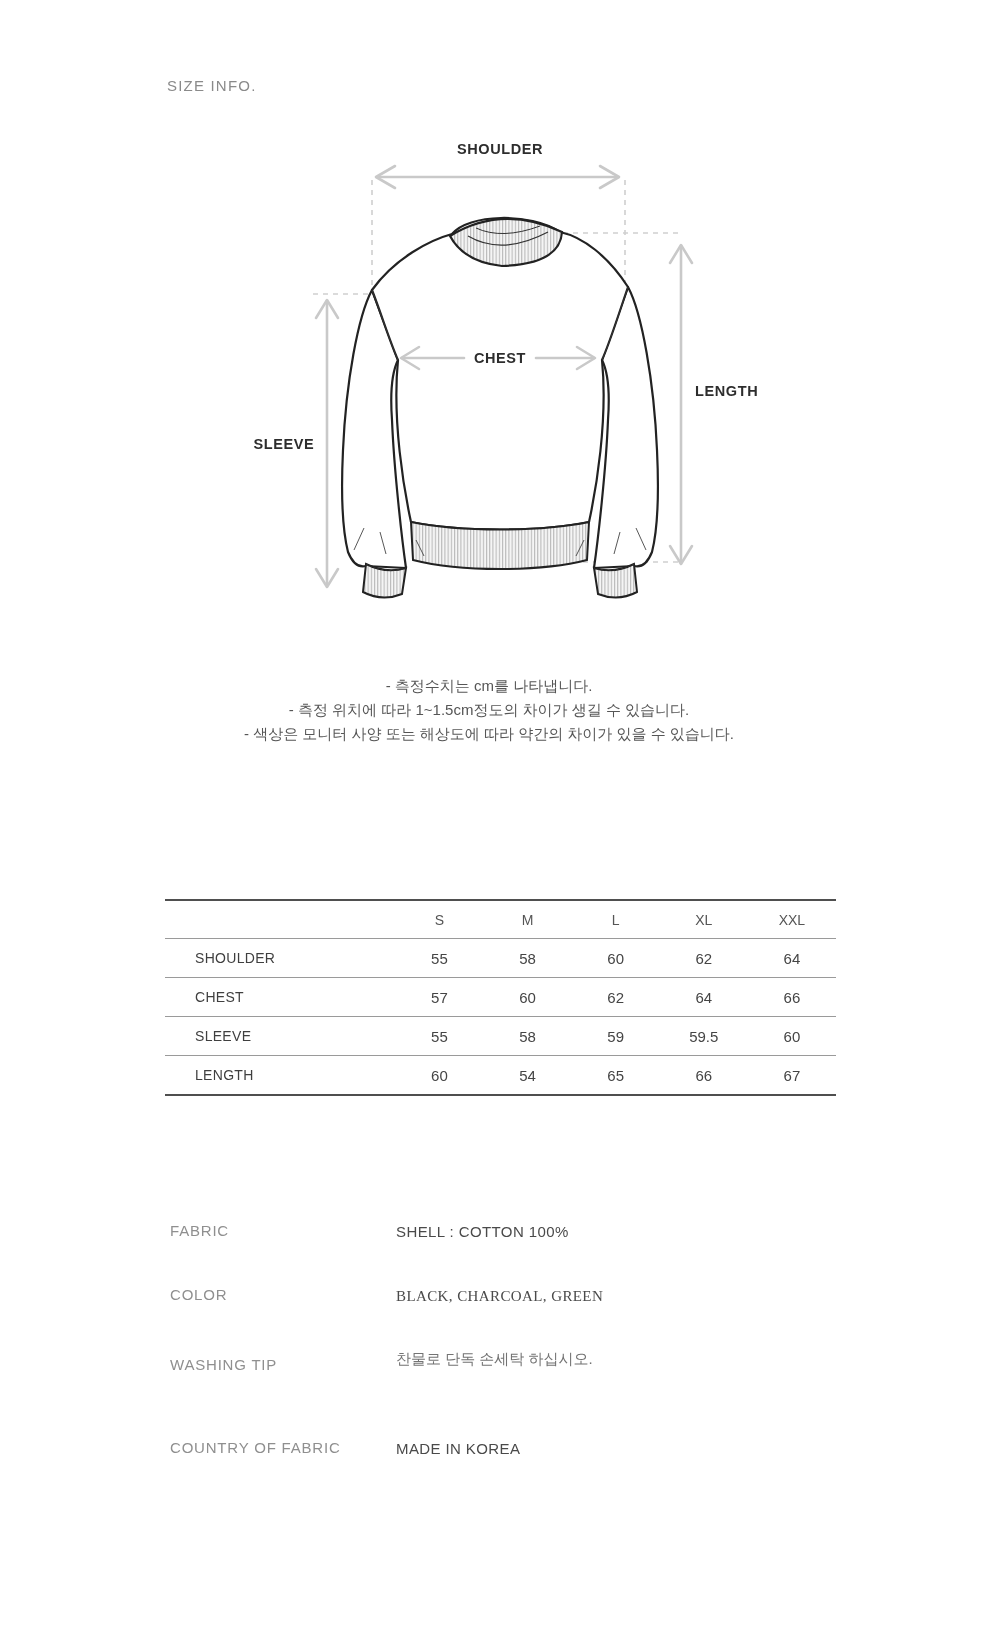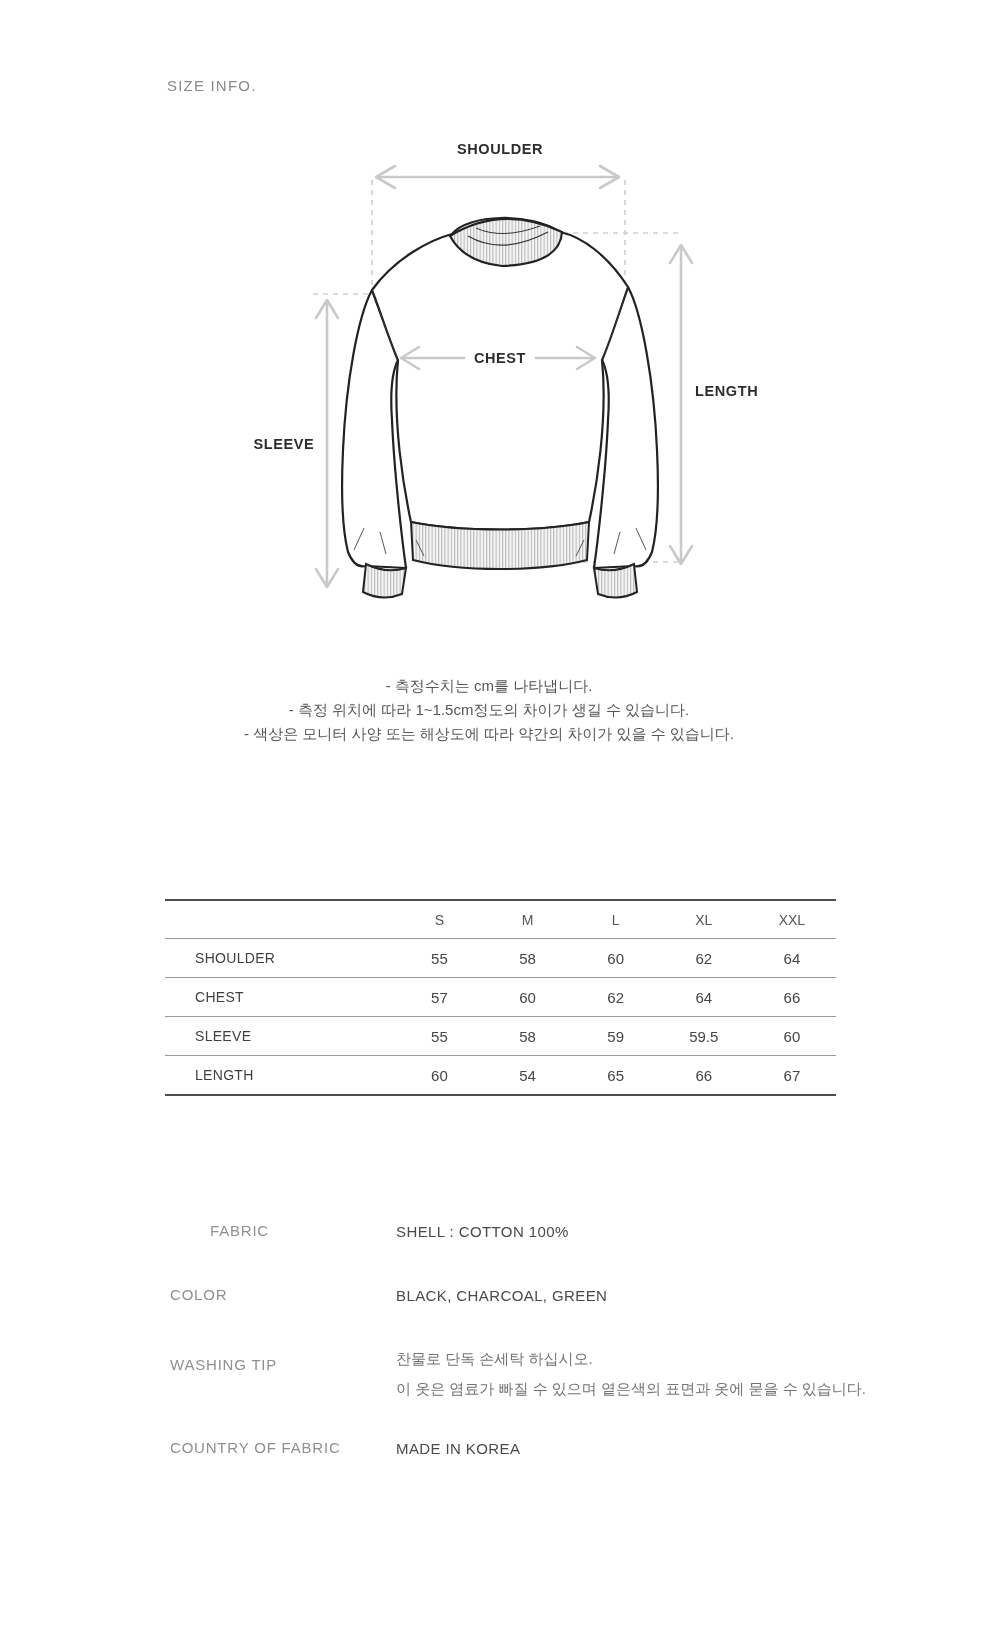--- a/index.html
+++ b/index.html
@@ -195,26 +195,25 @@
       <td class="row-label">LENGTH</td>
       <td>60</td>
       <td>54</td>
       <td>65</td>
       <td>66</td>
       <td>67</td>
     </tr>
   </tbody>
 </table>
 
-<div class="abs detail-label" style="top:1222px;margin-left:40px;">FABRIC</div>
+<div class="abs detail-label" style="top:1222px;">FABRIC</div>
 <div class="abs detail-value" style="top:1217px;">SHELL : COTTON 100%</div>
 
 <div class="abs detail-label" style="top:1286px;">COLOR</div>
-<div class="abs detail-value" style="top:1281px;">BLACK, CHARCOAL, GREEN</div>
+<div class="abs detail-value" style="top:1281px;font-family:Liberation Serif, serif;">BLACK, CHARCOAL, GREEN</div>
 
 <div class="abs detail-label" style="top:1356px;">WASHING TIP</div>
 <div class="abs detail-value ko" style="top:1344px;">
   <div>찬물로 단독 손세탁 하십시오.</div>
-  <div>이 옷은 염료가 빠질 수 있으며 옅은색의 표면과 옷에 묻을 수 있습니다.</div>
 </div>
 
 <div class="abs detail-label" style="top:1439px;">COUNTRY OF FABRIC</div>
 <div class="abs detail-value" style="top:1434px;">MADE IN KOREA</div>
 
 </body></html>

